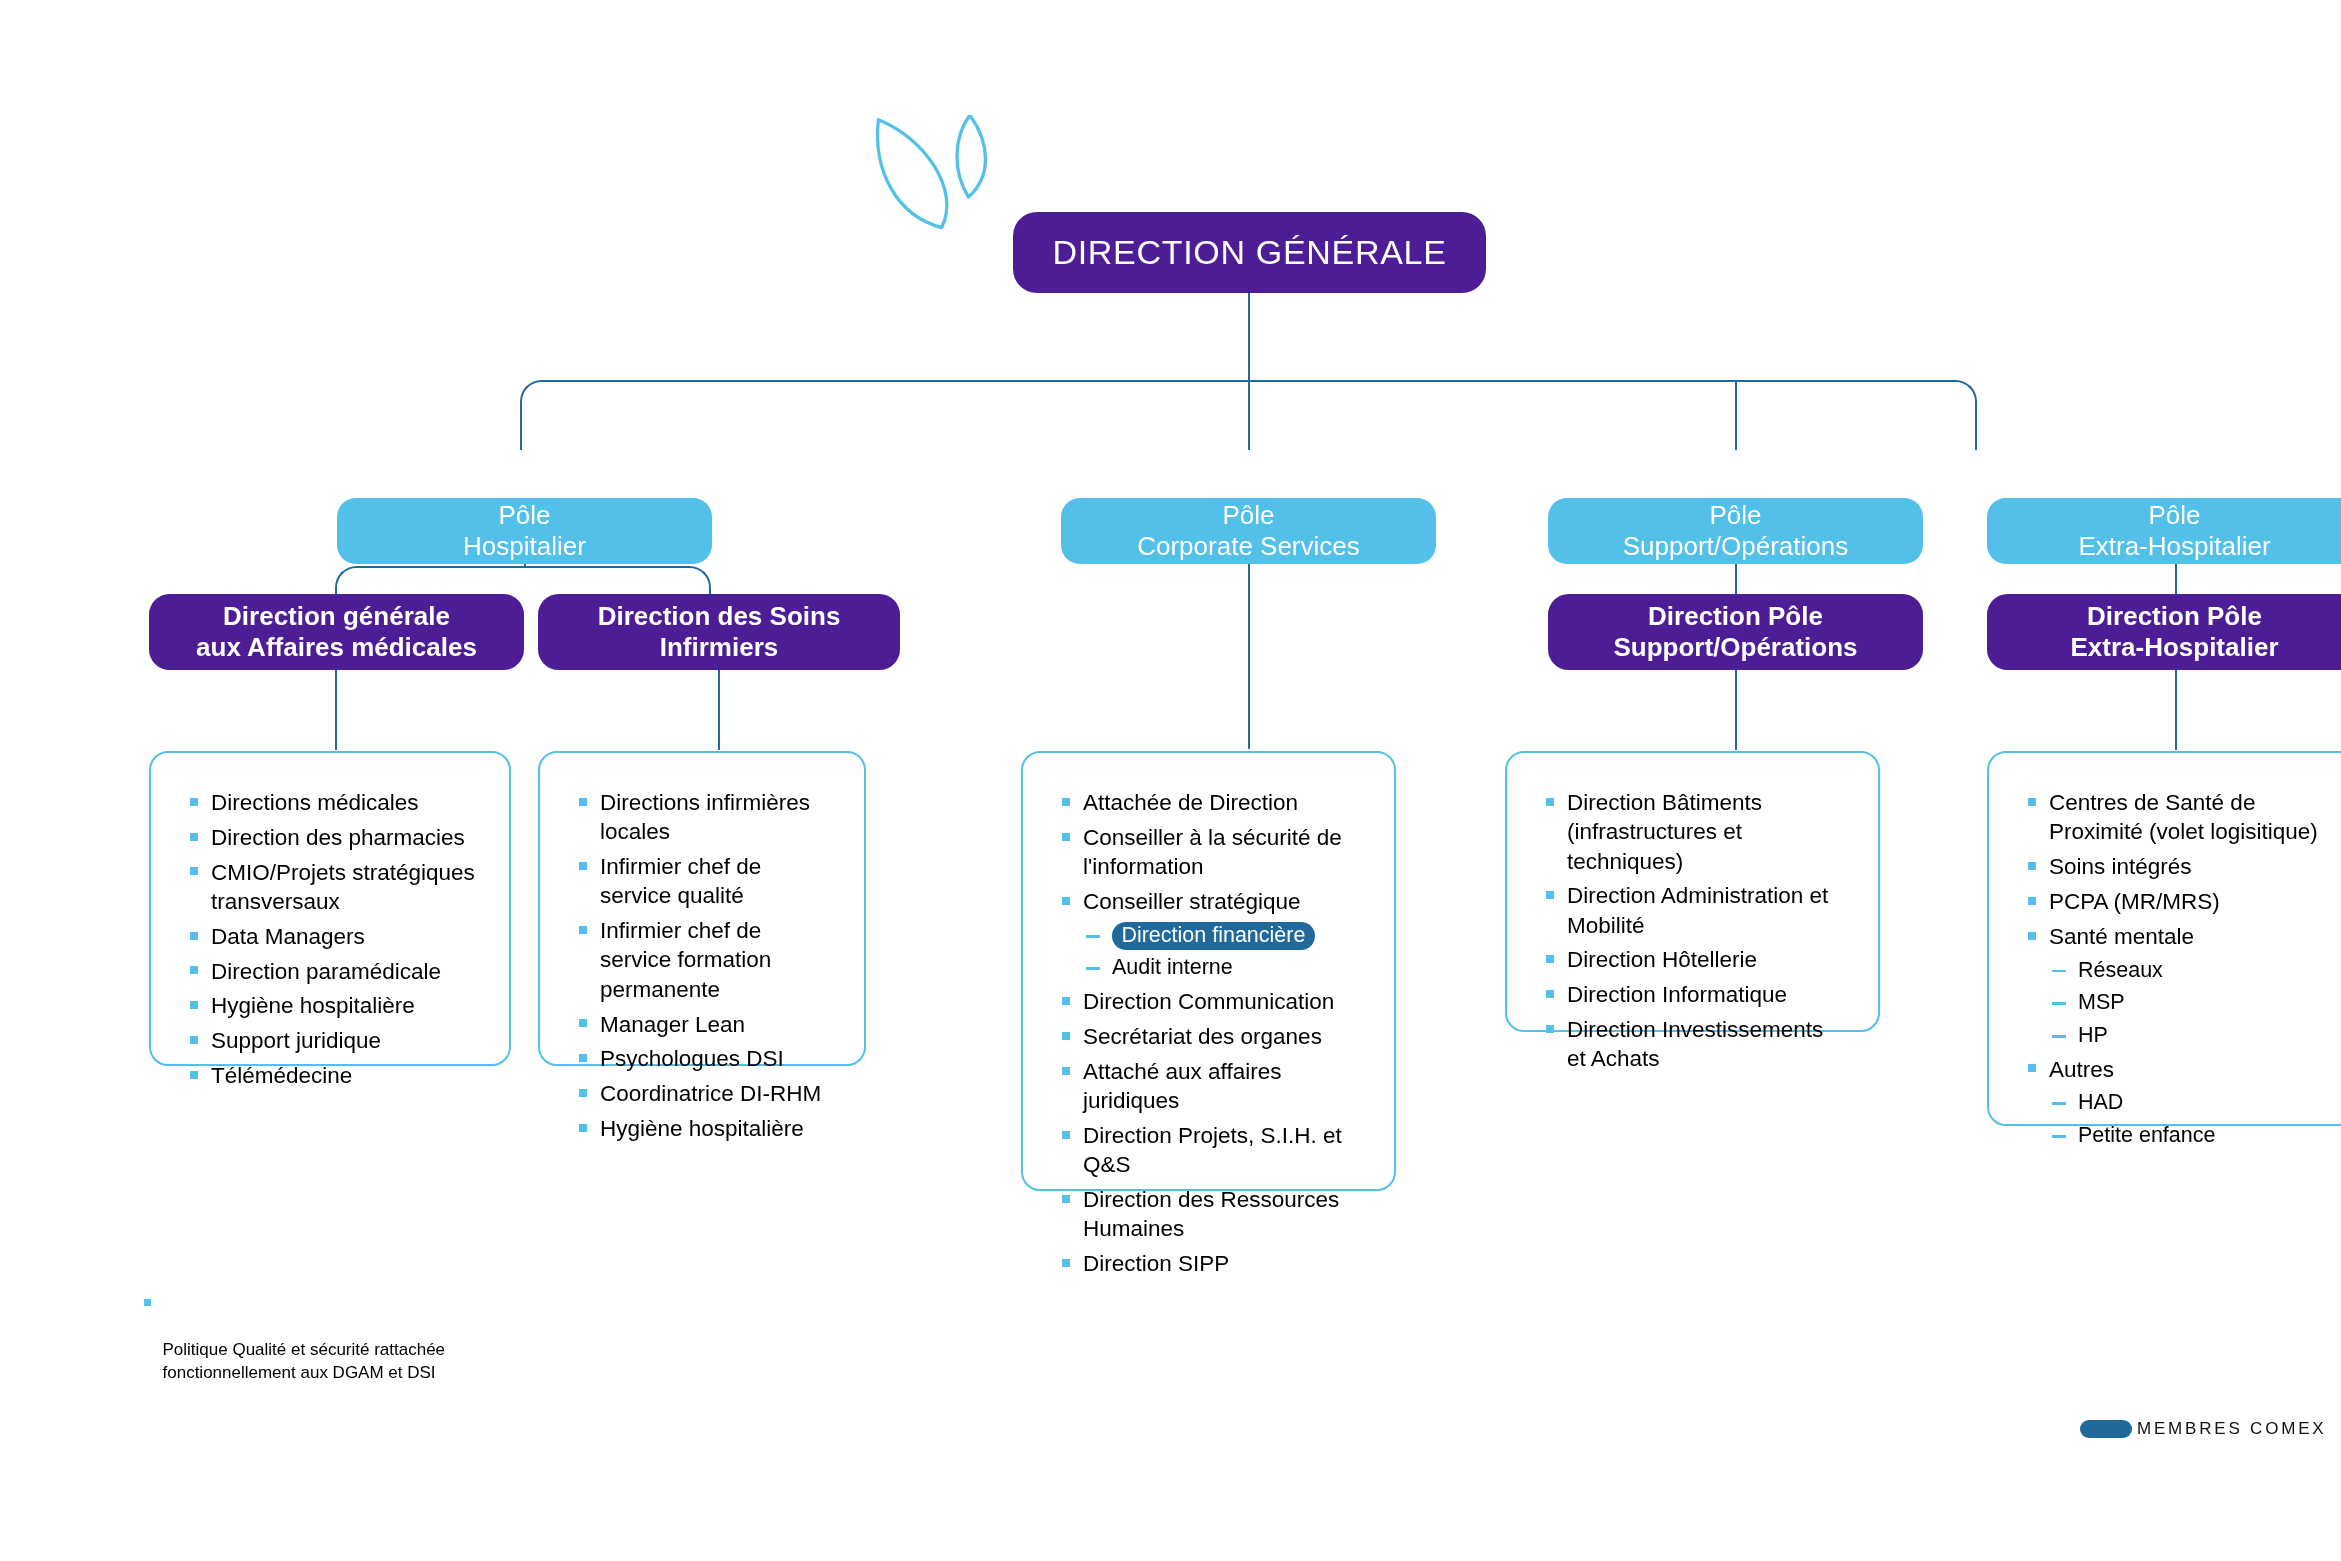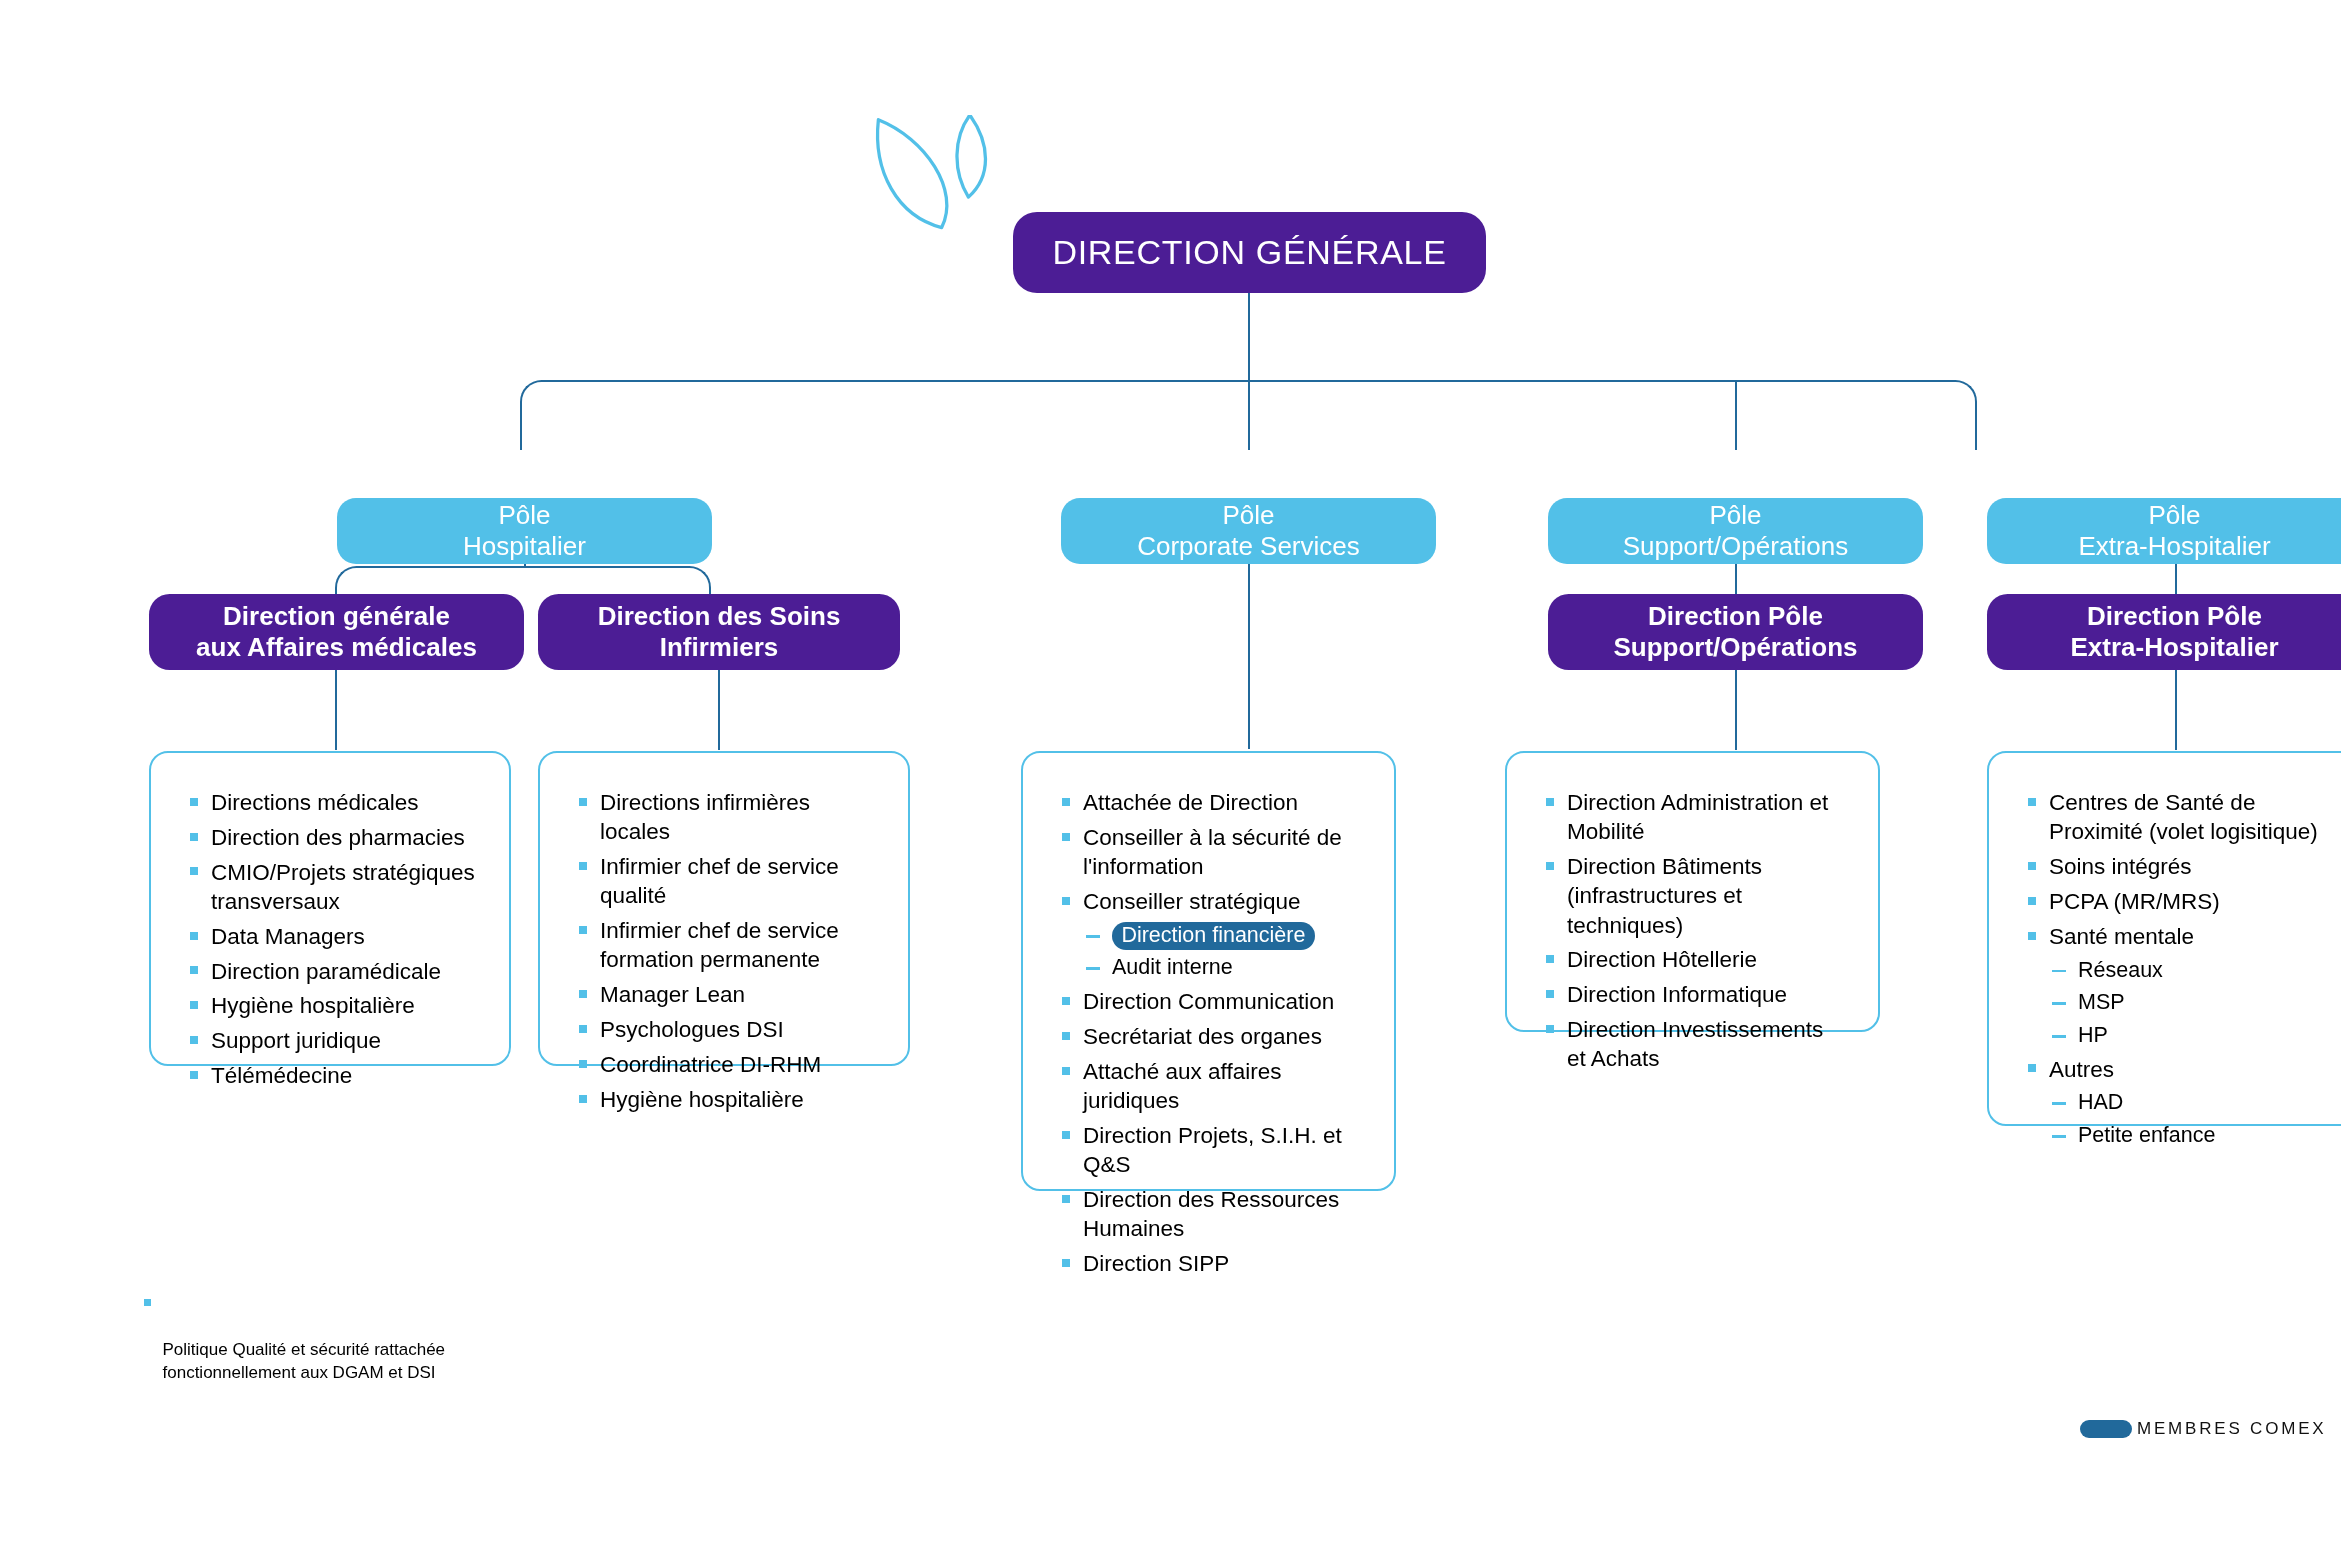--- a/index.html
+++ b/index.html
@@ -204,21 +204,21 @@
       <li><span class="b"></span><span>Direction des pharmacies</span></li>
       <li><span class="b"></span><span>CMIO/Projets stratégiques transversaux</span></li>
       <li><span class="b"></span><span>Data Managers</span></li>
       <li><span class="b"></span><span>Direction paramédicale</span></li>
       <li><span class="b"></span><span>Hygiène hospitalière</span></li>
       <li><span class="b"></span><span>Support juridique</span></li>
       <li><span class="b"></span><span>Télémédecine</span></li>
     </ul>
   </div>
 
-  <div class="card" style="left:538px;top:751px;width:372px;height:315px;">
+  <div class="card" style="left:538px;top:751px;width:328px;height:315px;">
     <ul>
       <li><span class="b"></span><span>Directions infirmières locales</span></li>
       <li><span class="b"></span><span>Infirmier chef de service qualité</span></li>
       <li><span class="b"></span><span>Infirmier chef de service formation permanente</span></li>
       <li><span class="b"></span><span>Manager Lean</span></li>
       <li><span class="b"></span><span>Psychologues DSI</span></li>
       <li><span class="b"></span><span>Coordinatrice DI-RHM</span></li>
       <li><span class="b"></span><span>Hygiène hospitalière</span></li>
     </ul>
   </div>
@@ -234,22 +234,22 @@
       <li><span class="b"></span><span>Secrétariat des organes</span></li>
       <li><span class="b"></span><span>Attaché aux affaires juridiques</span></li>
       <li><span class="b"></span><span>Direction Projets, S.I.H. et Q&amp;S</span></li>
       <li><span class="b"></span><span>Direction des Ressources Humaines</span></li>
       <li><span class="b"></span><span>Direction SIPP</span></li>
     </ul>
   </div>
 
   <div class="card" style="left:1505px;top:751px;width:375px;height:281px;">
     <ul>
+      <li><span class="b"></span><span>Direction Bâtiments (infrastructures et techniques)</span></li>
       <li><span class="b"></span><span>Direction Administration et Mobilité</span></li>
-      <li><span class="b"></span><span>Direction Bâtiments (infrastructures et techniques)</span></li>
       <li><span class="b"></span><span>Direction Hôtellerie</span></li>
       <li><span class="b"></span><span>Direction Informatique</span></li>
       <li><span class="b"></span><span>Direction Investissements et Achats</span></li>
     </ul>
   </div>
 
   <div class="card" style="left:1987px;top:751px;width:375px;height:375px;">
     <ul>
       <li><span class="b"></span><span>Centres de Santé de Proximité (volet logisitique)</span></li>
       <li><span class="b"></span><span>Soins intégrés</span></li>

